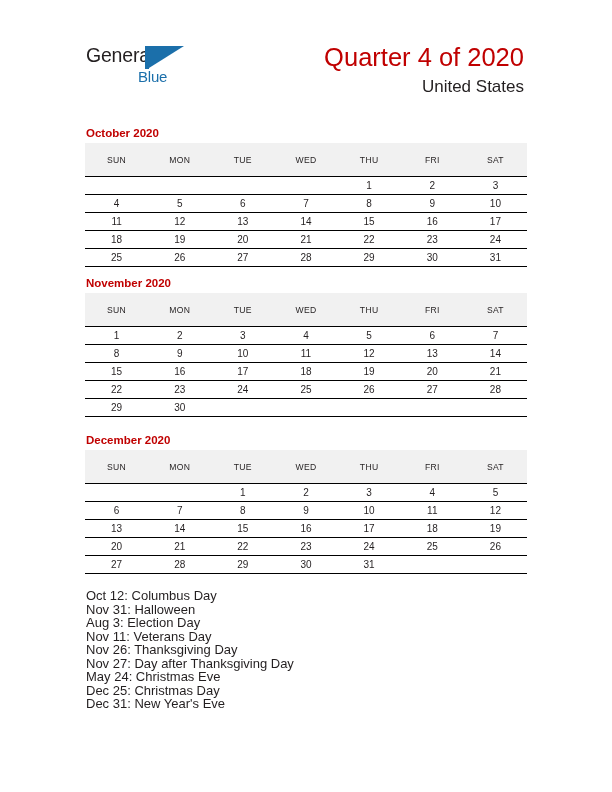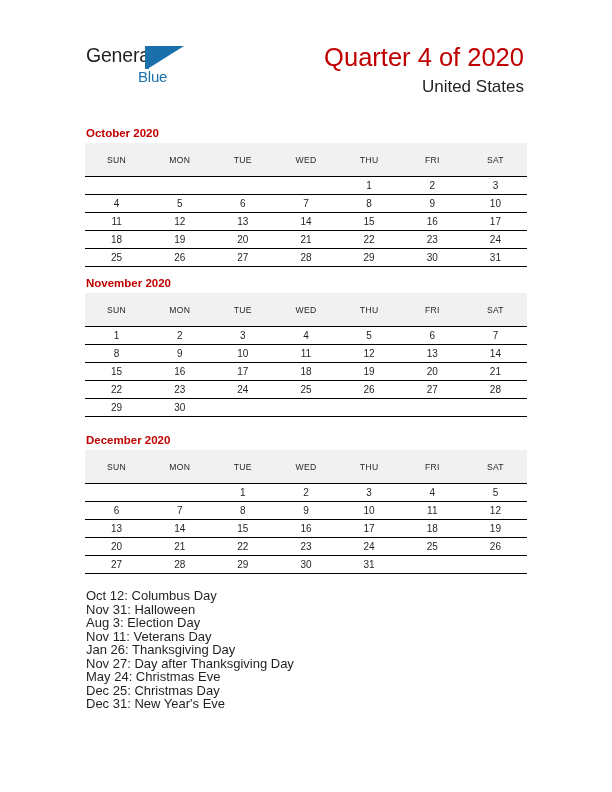--- a/index.html
+++ b/index.html
@@ -403,19 +403,19 @@
       </tbody>
   </table>
 </div>
 
 <div class="holiday-list">
   <ul>
       <li>Oct 12: Columbus Day</li>
       <li>Nov 31: Halloween</li>
       <li>Aug 3: Election Day</li>
       <li>Nov 11: Veterans Day</li>
-      <li>Jan 26: Thanksgiving Day</li>
+      <li>Nov 26: Thanksgiving Day</li>
       <li>Nov 27: Day after Thanksgiving Day</li>
       <li>May 24: Christmas Eve</li>
       <li>Dec 25: Christmas Day</li>
       <li>Dec 31: New Year's Eve</li>
     </ul>
 </div>
 
 </body></html>

